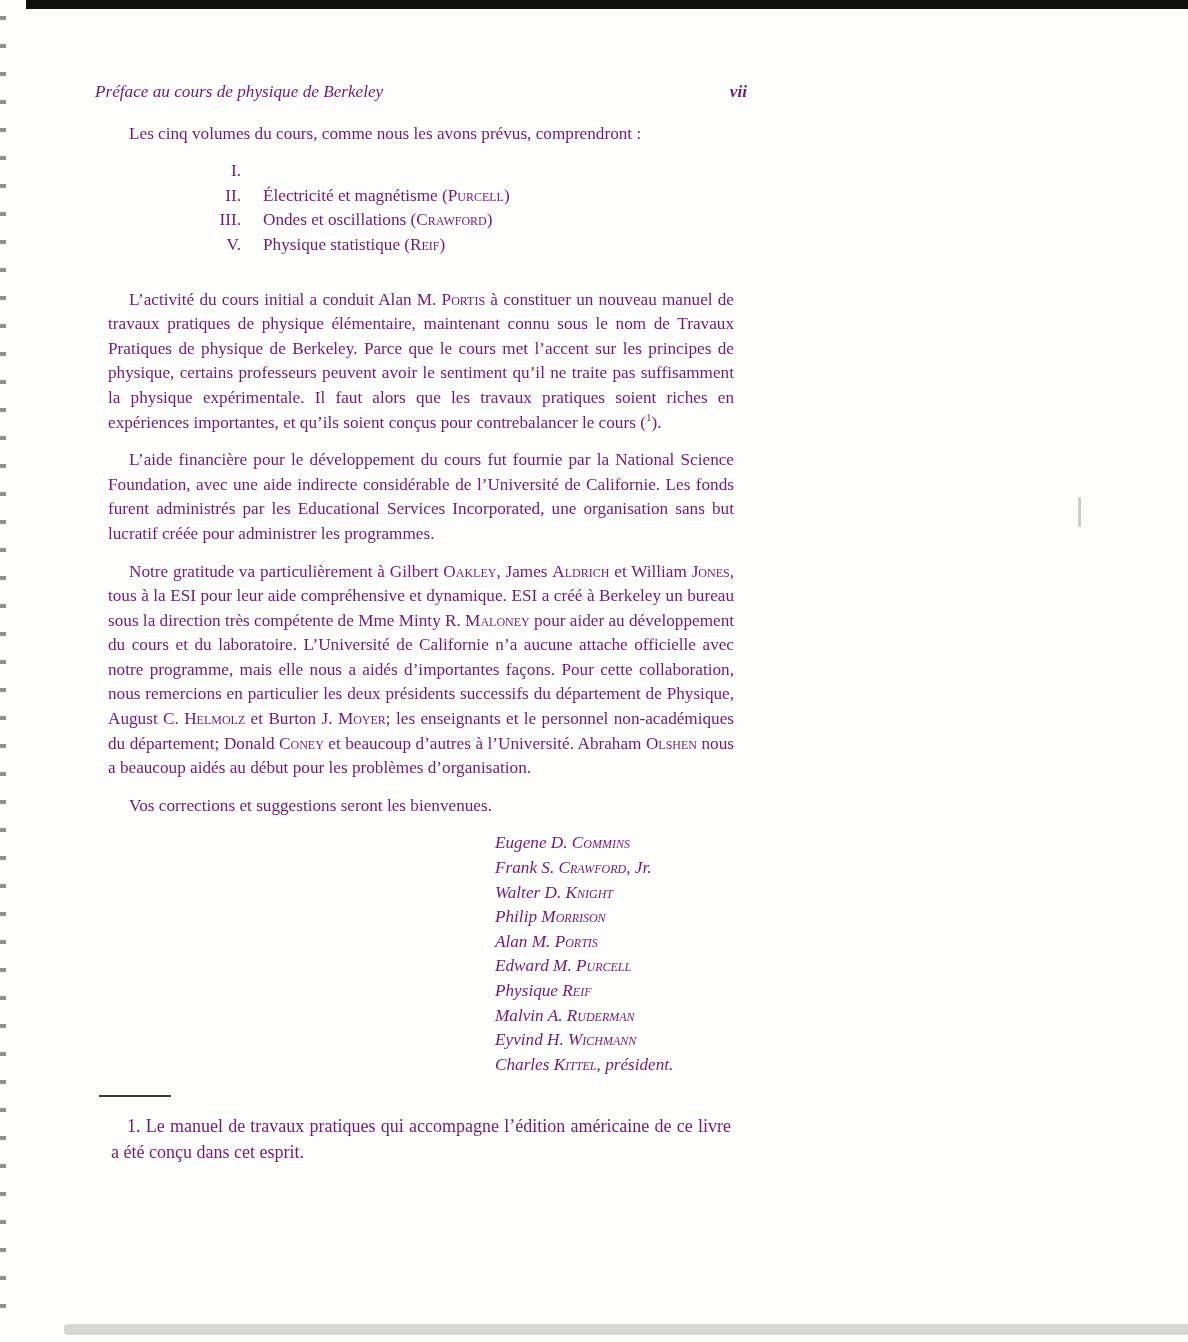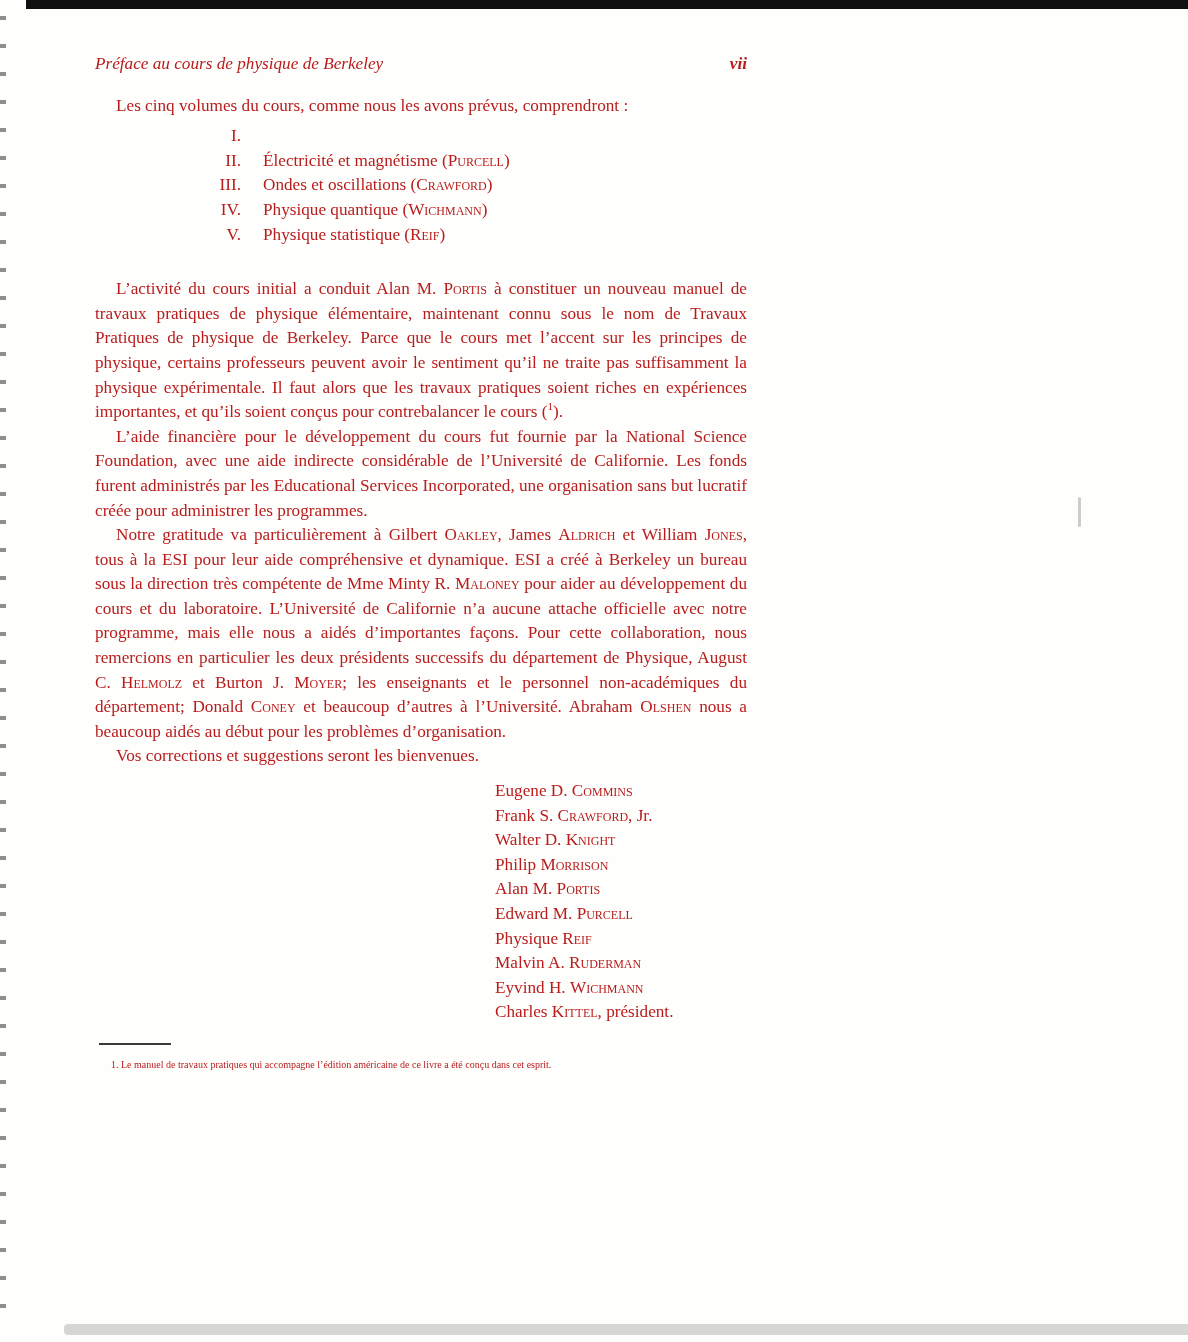--- a/index.html
+++ b/index.html
@@ -53,38 +53,38 @@
     top: 497px;
     width: 3px;
     height: 30px;
     background: #cccccb;
     border-radius: 2px;
   }
   
   .text-column {
     position: absolute;
     left: 95px;
-    top: 52px;
+    top: 80px;
     width: 652px;
-    color: #b91c1c;
+    color: #701a75;
     font-size: 17.2px;
     line-height: 24.6px;
   }
   .header-row {
     display: flex;
     justify-content: space-between;
     align-items: baseline;
     font-style: italic;
     margin-bottom: 17px;
   }
   .page-number {
     font-weight: bold;
   }
   .para {
-    margin: 0;
+    margin: 13px;
     text-align: justify;
     text-indent: 21px;
   }
   .sc {
     font-variant: small-caps;
   }
   sup {
     font-size: 0.65em;
     line-height: 0;
   }
@@ -97,34 +97,35 @@
   .numeral {
     flex: 0 0 146px;
     text-align: right;
   }
   .volume-title {
     margin-left: 22px;
   }
   .signatures {
     margin-top: 10px;
     margin-left: 400px;
+    font-style: italic;
   }
   .footnote-block {
     margin-top: 18px;
   }
   .footnote-rule {
     width: 72px;
     height: 2px;
     background: #3a3a3a;
     margin: 0 0 10px 4px;
   }
   .footnote {
-    margin: 0;
-    font-size: 10px;
-    line-height: 19px;
+    margin: 16px;
+    font-size: 18px;
+    line-height: 26px;
     text-align: justify;
     text-indent: 16px;
   }
 </style>
 </head>
 <body>
 
 <div class="page">
 
   <div class="scan-top"></div>
@@ -147,24 +148,20 @@
       </div>
       <div class="volume-row">
         <span class="numeral">II.</span>
         <span class="volume-title"><span>Électricité et magnétisme (</span><span class="sc">Purcell</span><span>)</span></span>
       </div>
       <div class="volume-row">
         <span class="numeral">III.</span>
         <span class="volume-title"><span>Ondes et oscillations (</span><span class="sc">Crawford</span><span>)</span></span>
       </div>
       <div class="volume-row">
-        <span class="numeral">IV.</span>
-        <span class="volume-title"><span>Physique quantique (</span><span class="sc">Wichmann</span><span>)</span></span>
-      </div>
-      <div class="volume-row">
         <span class="numeral">V.</span>
         <span class="volume-title"><span>Physique statistique (</span><span class="sc">Reif</span><span>)</span></span>
       </div>
     </div>
 
     <p class="para"><span>L’activité du cours initial a conduit Alan M. </span><span class="sc">Portis</span><span> à constituer un nouveau manuel de travaux pratiques de physique élémentaire, maintenant connu sous le nom de Travaux Pratiques de physique de Berkeley. Parce que le cours met l’accent sur les principes de physique, certains professeurs peuvent avoir le sentiment qu’il ne traite pas suffisamment la physique expérimentale. Il faut alors que les travaux pratiques soient riches en expériences importantes, et qu’ils soient conçus pour contrebalancer le cours (</span><sup>1</sup><span>).</span></p>
     <p class="para">L’aide financière pour le développement du cours fut fournie par la National Science Foundation, avec une aide indirecte considérable de l’Université de Californie. Les fonds furent administrés par les Educational Services Incorporated, une organisation sans but lucratif créée pour administrer les programmes.</p>
     <p class="para"><span>Notre gratitude va particulièrement à Gilbert </span><span class="sc">Oakley</span><span>, James </span><span class="sc">Aldrich</span><span> et William </span><span class="sc">Jones</span><span>, tous à la ESI pour leur aide compréhensive et dynamique. ESI a créé à Berkeley un bureau sous la direction très compétente de Mme Minty R. </span><span class="sc">Maloney</span><span> pour aider au développement du cours et du laboratoire. L’Université de Californie n’a aucune attache officielle avec notre programme, mais elle nous a aidés d’importantes façons. Pour cette collaboration, nous remercions en particulier les deux présidents successifs du département de Physique, August C. </span><span class="sc">Helmolz</span><span> et Burton J. </span><span class="sc">Moyer</span><span>; les enseignants et le personnel non-académiques du département; Donald </span><span class="sc">Coney</span><span> et beaucoup d’autres à l’Université. Abraham </span><span class="sc">Olshen</span><span> nous a beaucoup aidés au début pour les problèmes d’organisation.</span></p>
     <p class="para">Vos corrections et suggestions seront les bienvenues.</p>
 

